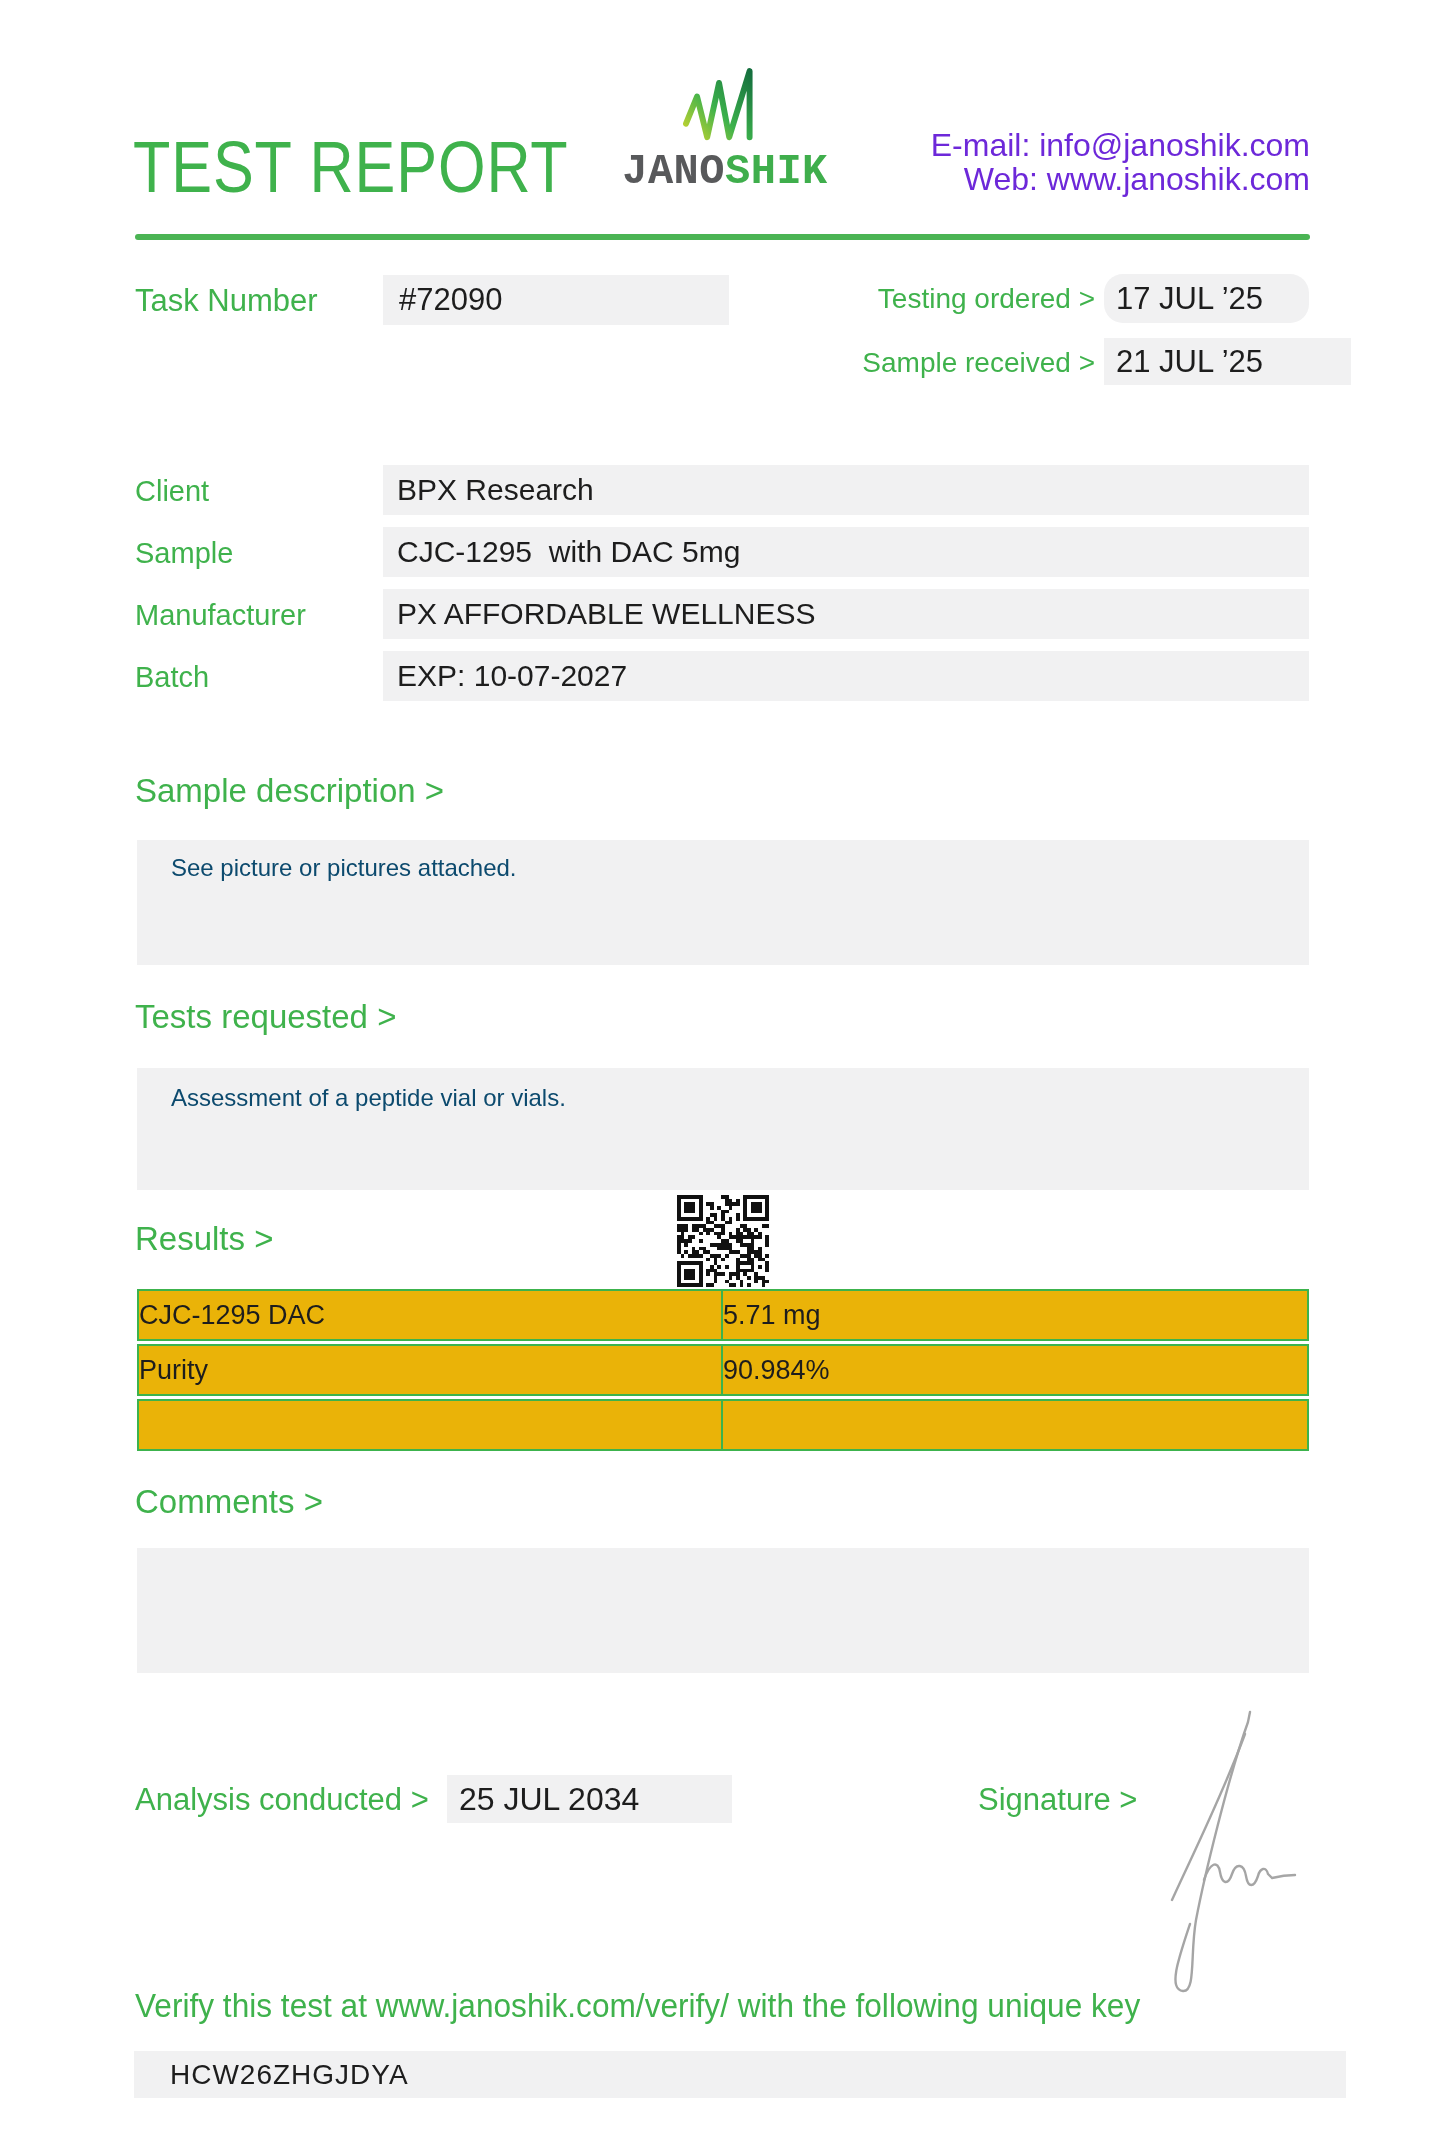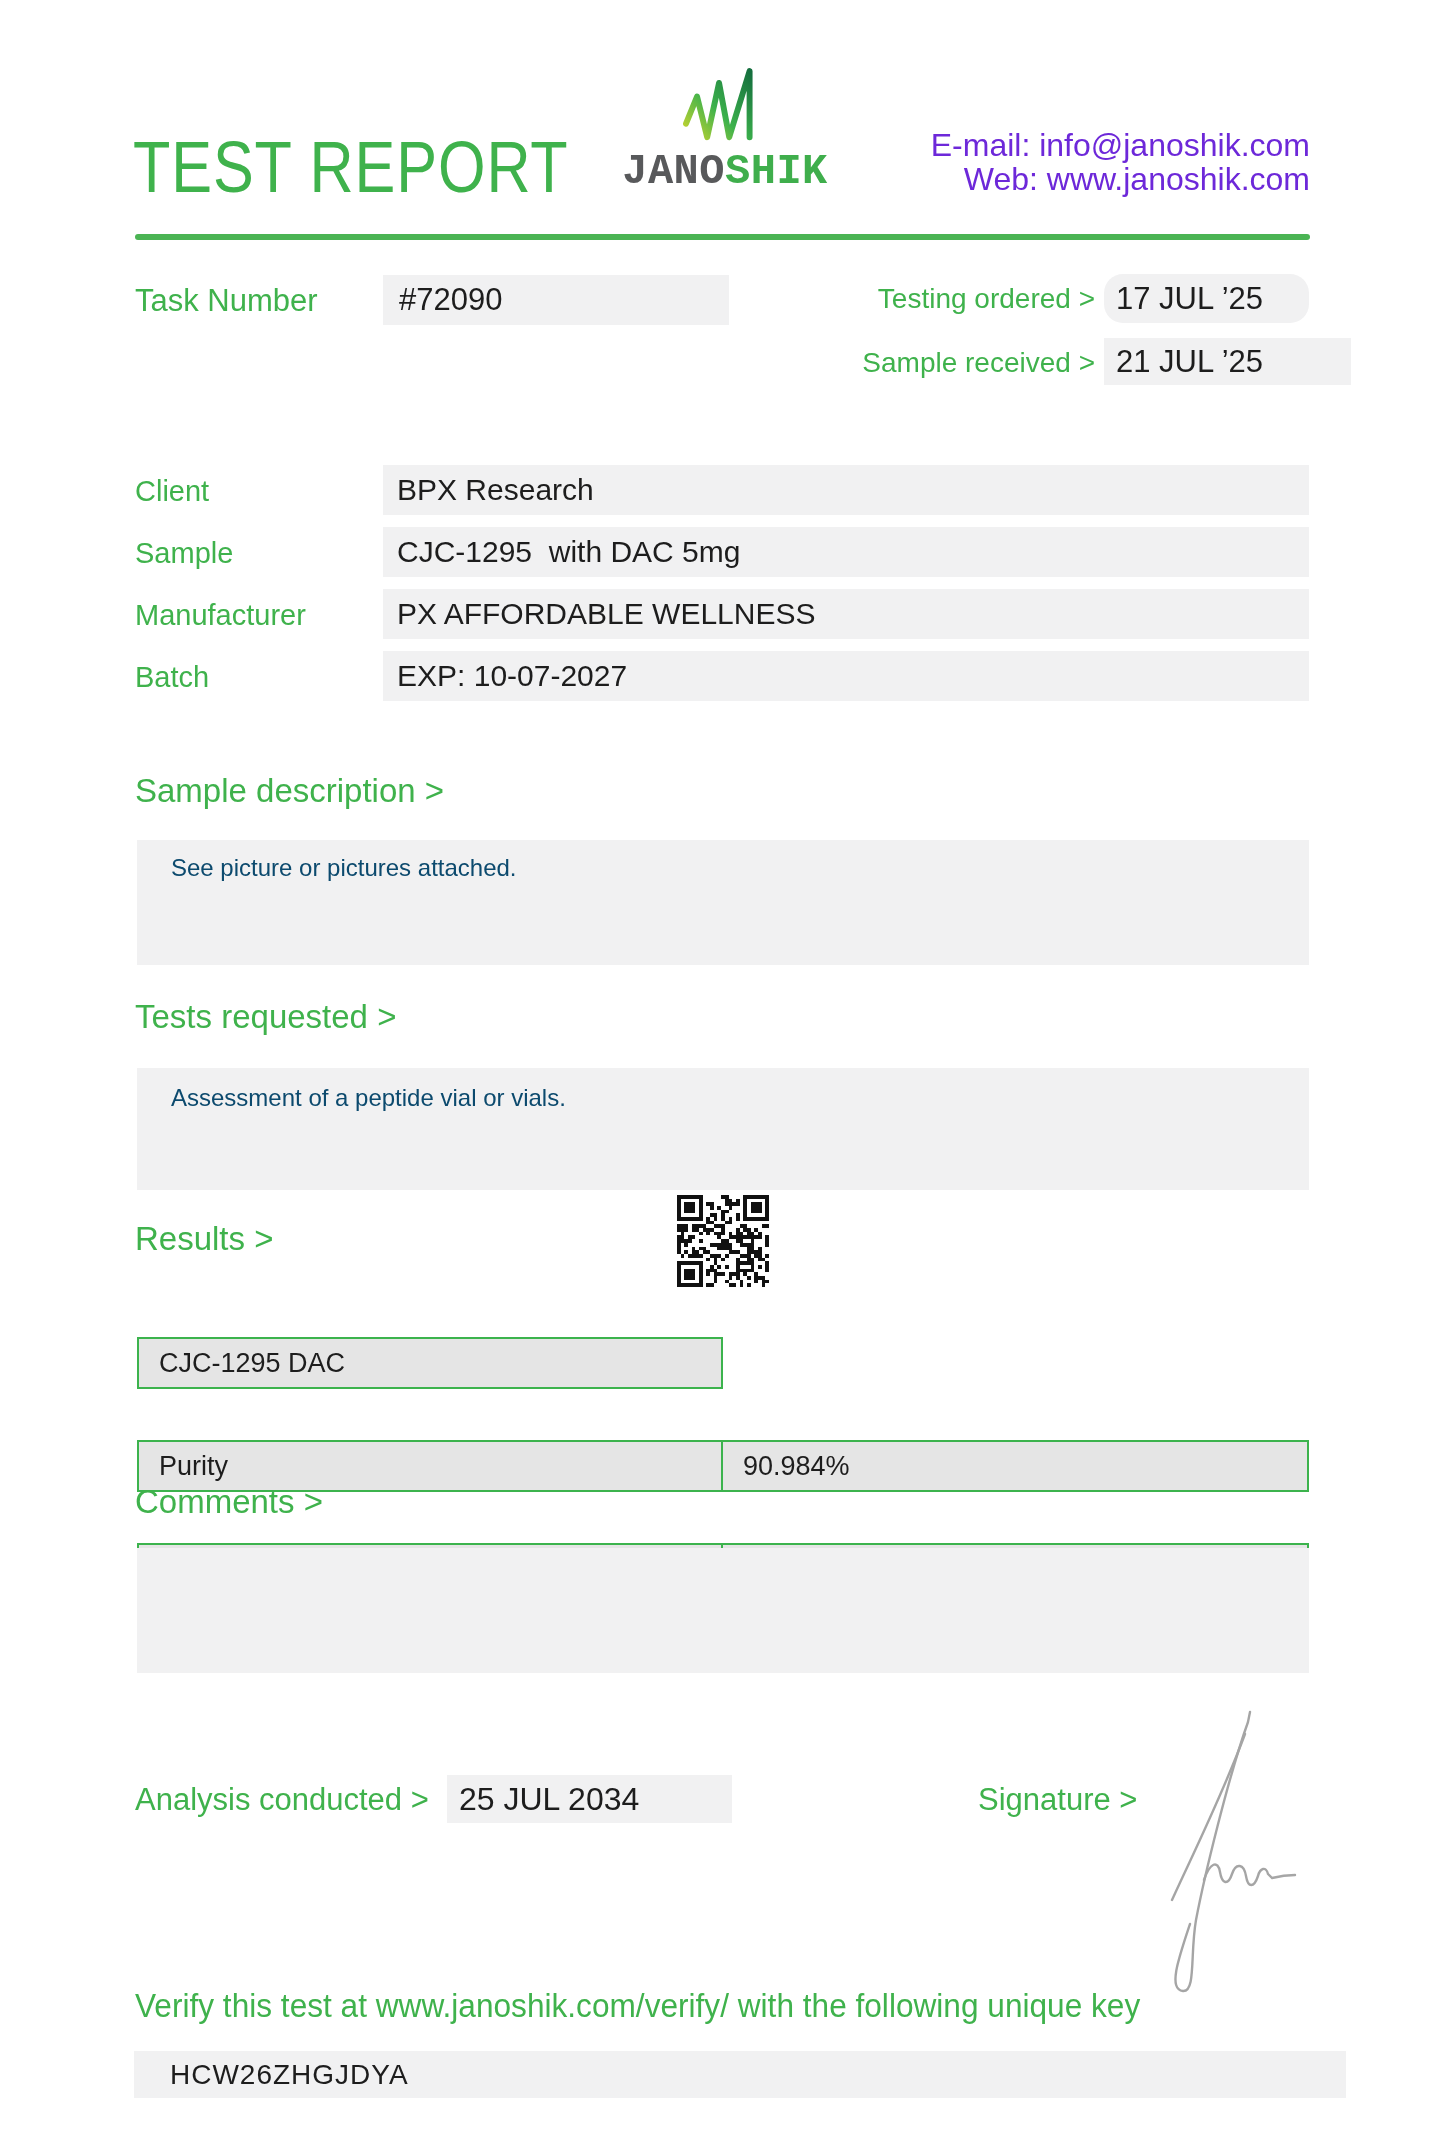--- a/index.html
+++ b/index.html
@@ -53,25 +53,24 @@
     background:#f1f1f2;color:#0c4a6e;
     font-size:24px;box-sizing:border-box;
     padding:14px 34px;
   }
   
   .results-table{left:137px;top:1289px;width:1172px;}
   .r-row{display:flex;margin-bottom:3px;}
   .r-cell{
     box-sizing:border-box;
     border:2px solid #3cb34d;
-    background:#e5e5e5;
+    background:#eab308;
     height:52px;line-height:48px;
     font-size:27px;color:#1d1d1d;
-    padding-left:20px;
-    white-space:nowrap;overflow:hidden;margin-top:48px;
+    white-space:nowrap;overflow:hidden;
   }
   .r-cell.c0{width:586px;}
   .r-cell.c1{width:588px;margin-left:-2px;}
   
   .analysis-label{left:135px;top:1782px;font-size:31px;}
   .analysis-box{left:447px;top:1775px;width:285px;height:48px;line-height:48px;padding-left:12px;font-size:32px;}
   .signature-label{left:978px;top:1782px;font-size:31px;}
   .signature-svg{left:1160px;top:1688px;}
   .verify-line{
     left:135px;top:1986px;width:1260px;
@@ -358,20 +357,21 @@
       <rect x="14" y="24" width="1" height="1" fill="#111111"></rect>
       <rect x="15" y="24" width="1" height="1" fill="#111111"></rect>
       <rect x="17" y="24" width="1" height="1" fill="#111111"></rect>
       <rect x="19" y="24" width="1" height="1" fill="#111111"></rect>
       <rect x="23" y="24" width="1" height="1" fill="#111111"></rect>
     </svg>
 
   <div class="abs results-table">
     <div class="r-row">
       <div class="r-cell c0">CJC-1295 DAC</div>
+      <div class="r-cell c1">5.71 mg</div>
     </div>
     <div class="r-row">
       <div class="r-cell c0">Purity</div>
       <div class="r-cell c1">90.984%</div>
     </div>
     <div class="r-row">
       <div class="r-cell c0"></div>
       <div class="r-cell c1"></div>
     </div>
   </div>

